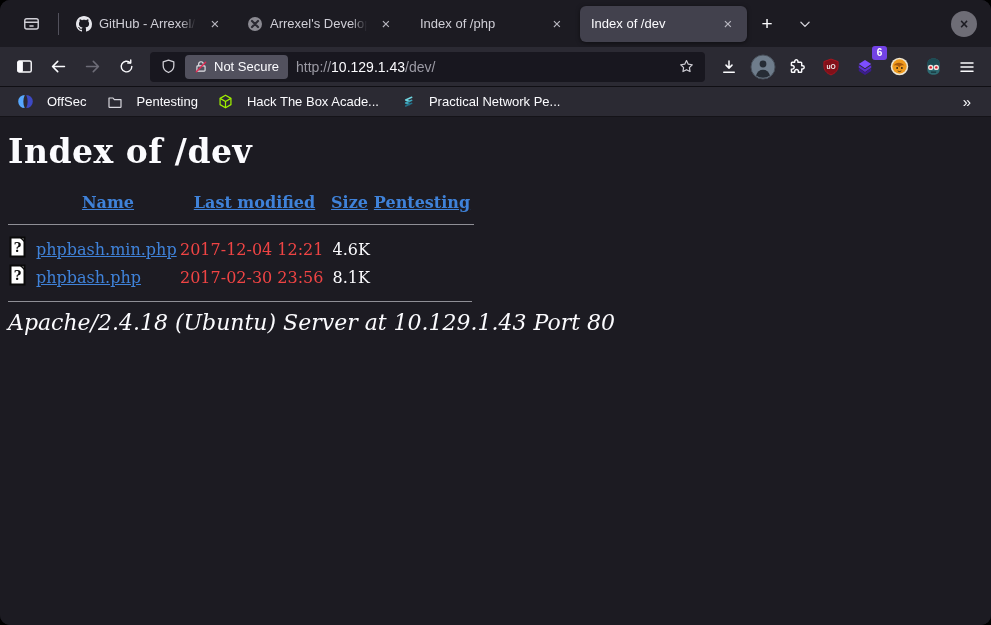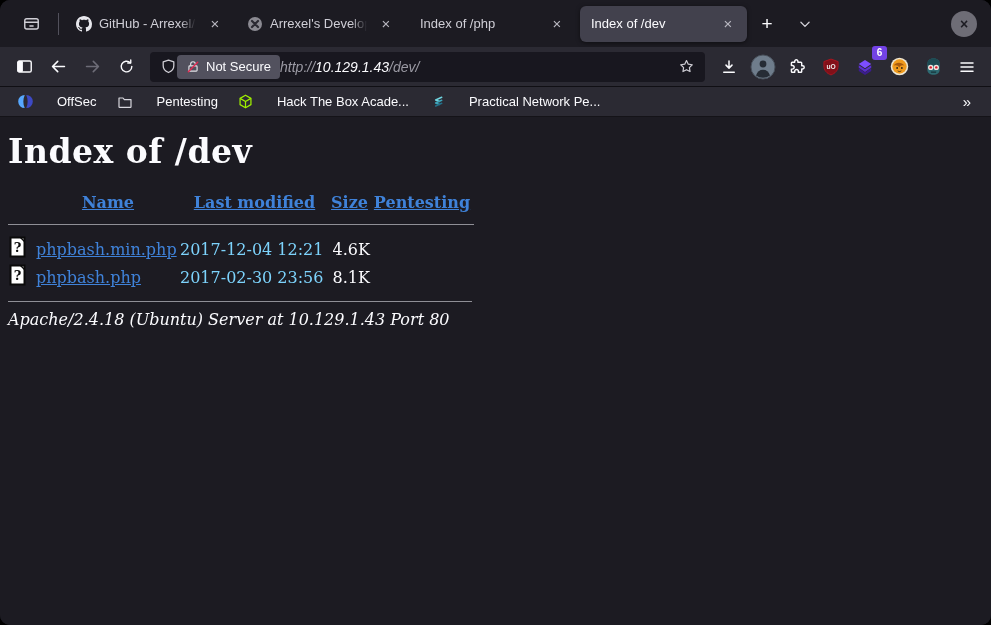--- a/index.html
+++ b/index.html
@@ -29,59 +29,59 @@
   .newtab { font-size:19px; font-weight:400; }
   .spacer { flex:1; }
   .win-close { width:26px; height:26px; border-radius:50%; background:#6e6d76;
     color:#1c1b22; font-size:14px; font-weight:bold; display:flex; align-items:center;
     justify-content:center; margin-right:4px; flex:none; }
 
   
   .toolbar { height:40px; background:#2b2a33; border-bottom:1px solid #100f14;
     display:flex; align-items:center; padding:0 8px; gap:2px; flex:none; }
   .urlbar { flex:1; height:30px; background:#18171f; border-radius:4px;
-    margin:0 6px; display:flex; align-items:center; padding:0 10px; min-width:0; }
+    margin:0 6px; display:flex; align-items:center; padding:0 10px; gap:8px; min-width:0; }
   .sec-chip { height:24px; background:#52515e; border-radius:4px; display:flex;
     align-items:center; gap:6px; padding:0 9px; flex:none; }
   .sec-chip span { font-size:13px; color:#fbfbfe; }
-  .url-text { font-size:14px; white-space:nowrap; overflow:hidden; flex:1;font-style:italic; }
+  .url-text { font-size:14px; white-space:nowrap; overflow:hidden; flex:1; }
   .url-text .dim { color:#9b9aa4; }
   .url-text .host { color:#fbfbfe; }
   .badge { position:absolute; top:-5px; right:-6px; min-width:15px; height:14px;
     background:#7342e6; border-radius:3px; color:#fff; font-size:10px; font-weight:bold;
     display:flex; align-items:center; justify-content:center; padding:0 3px; }
   .ext-wrap { position:relative; }
 
   
   .bookmarks { height:30px; background:#2b2a33; border-bottom:1px solid #141318;
     display:flex; align-items:center; padding:0 12px; gap:8px; flex:none; }
-  .bm { display:flex; align-items:center; gap:24px; padding:3px 6px; border-radius:4px;
+  .bm { display:flex; align-items:center; gap:14px; padding:3px 6px; border-radius:4px;
     color:#fbfbfe; font-size:13px; white-space:nowrap; }
   .bm-overflow { margin-left:auto; color:#fbfbfe; font-size:15px; padding:0 8px; }
 
   
   .page { flex:1; background:#1c1b22; color:#fbfbfe;
     font-family:"DejaVu Serif","Liberation Serif",serif; padding:0 8px; overflow:hidden; }
   .page h1 { font-size:33px; font-weight:bold; margin:15px 0 20px 0; letter-spacing:.5px; }
   table.listing { border-collapse:collapse; font-size:16px; }
   table.listing a { color:#3f82d9; text-decoration:underline; }
   table.listing th { font-weight:bold; text-align:center; padding:2px 0 6px 0; }
   table.listing td { padding:1px 0; height:26px; vertical-align:middle; }
   .col-icon { width:28px; }
   .col-name { width:144px; }
   .col-mod  { width:149px; }
   .col-size { width:41px; }
   .col-desc { width:104px; }
   td.size, th.size-h { text-align:right; }
   td.size { padding-right:4px; color:#fbfbfe; }
-  td.mod { color:#7dd3fc; }
+  td.mod { color:#ef4444; }
   .rule { border:none; border-top:1px solid #8f8f96; height:0; margin:4px 0; }
   hr.page-rule { border:none; border-top:1px solid #8f8f96; width:464px;
     margin:10px 0 8px 0; }
-  address { font-style:italic; font-size:16px; color:#fbfbfe; margin-top:2px; }
+  address { font-style:italic; font-size:22px; color:#fbfbfe; margin-top:2px; }
   .fileicon { display:inline-flex; width:20px; height:22px; }
 </style>
 </head>
 <body>
 
 <div class="window">
 
   <div class="tabbar">
     <div class="fxview-btn">
       <span style="display:flex">

